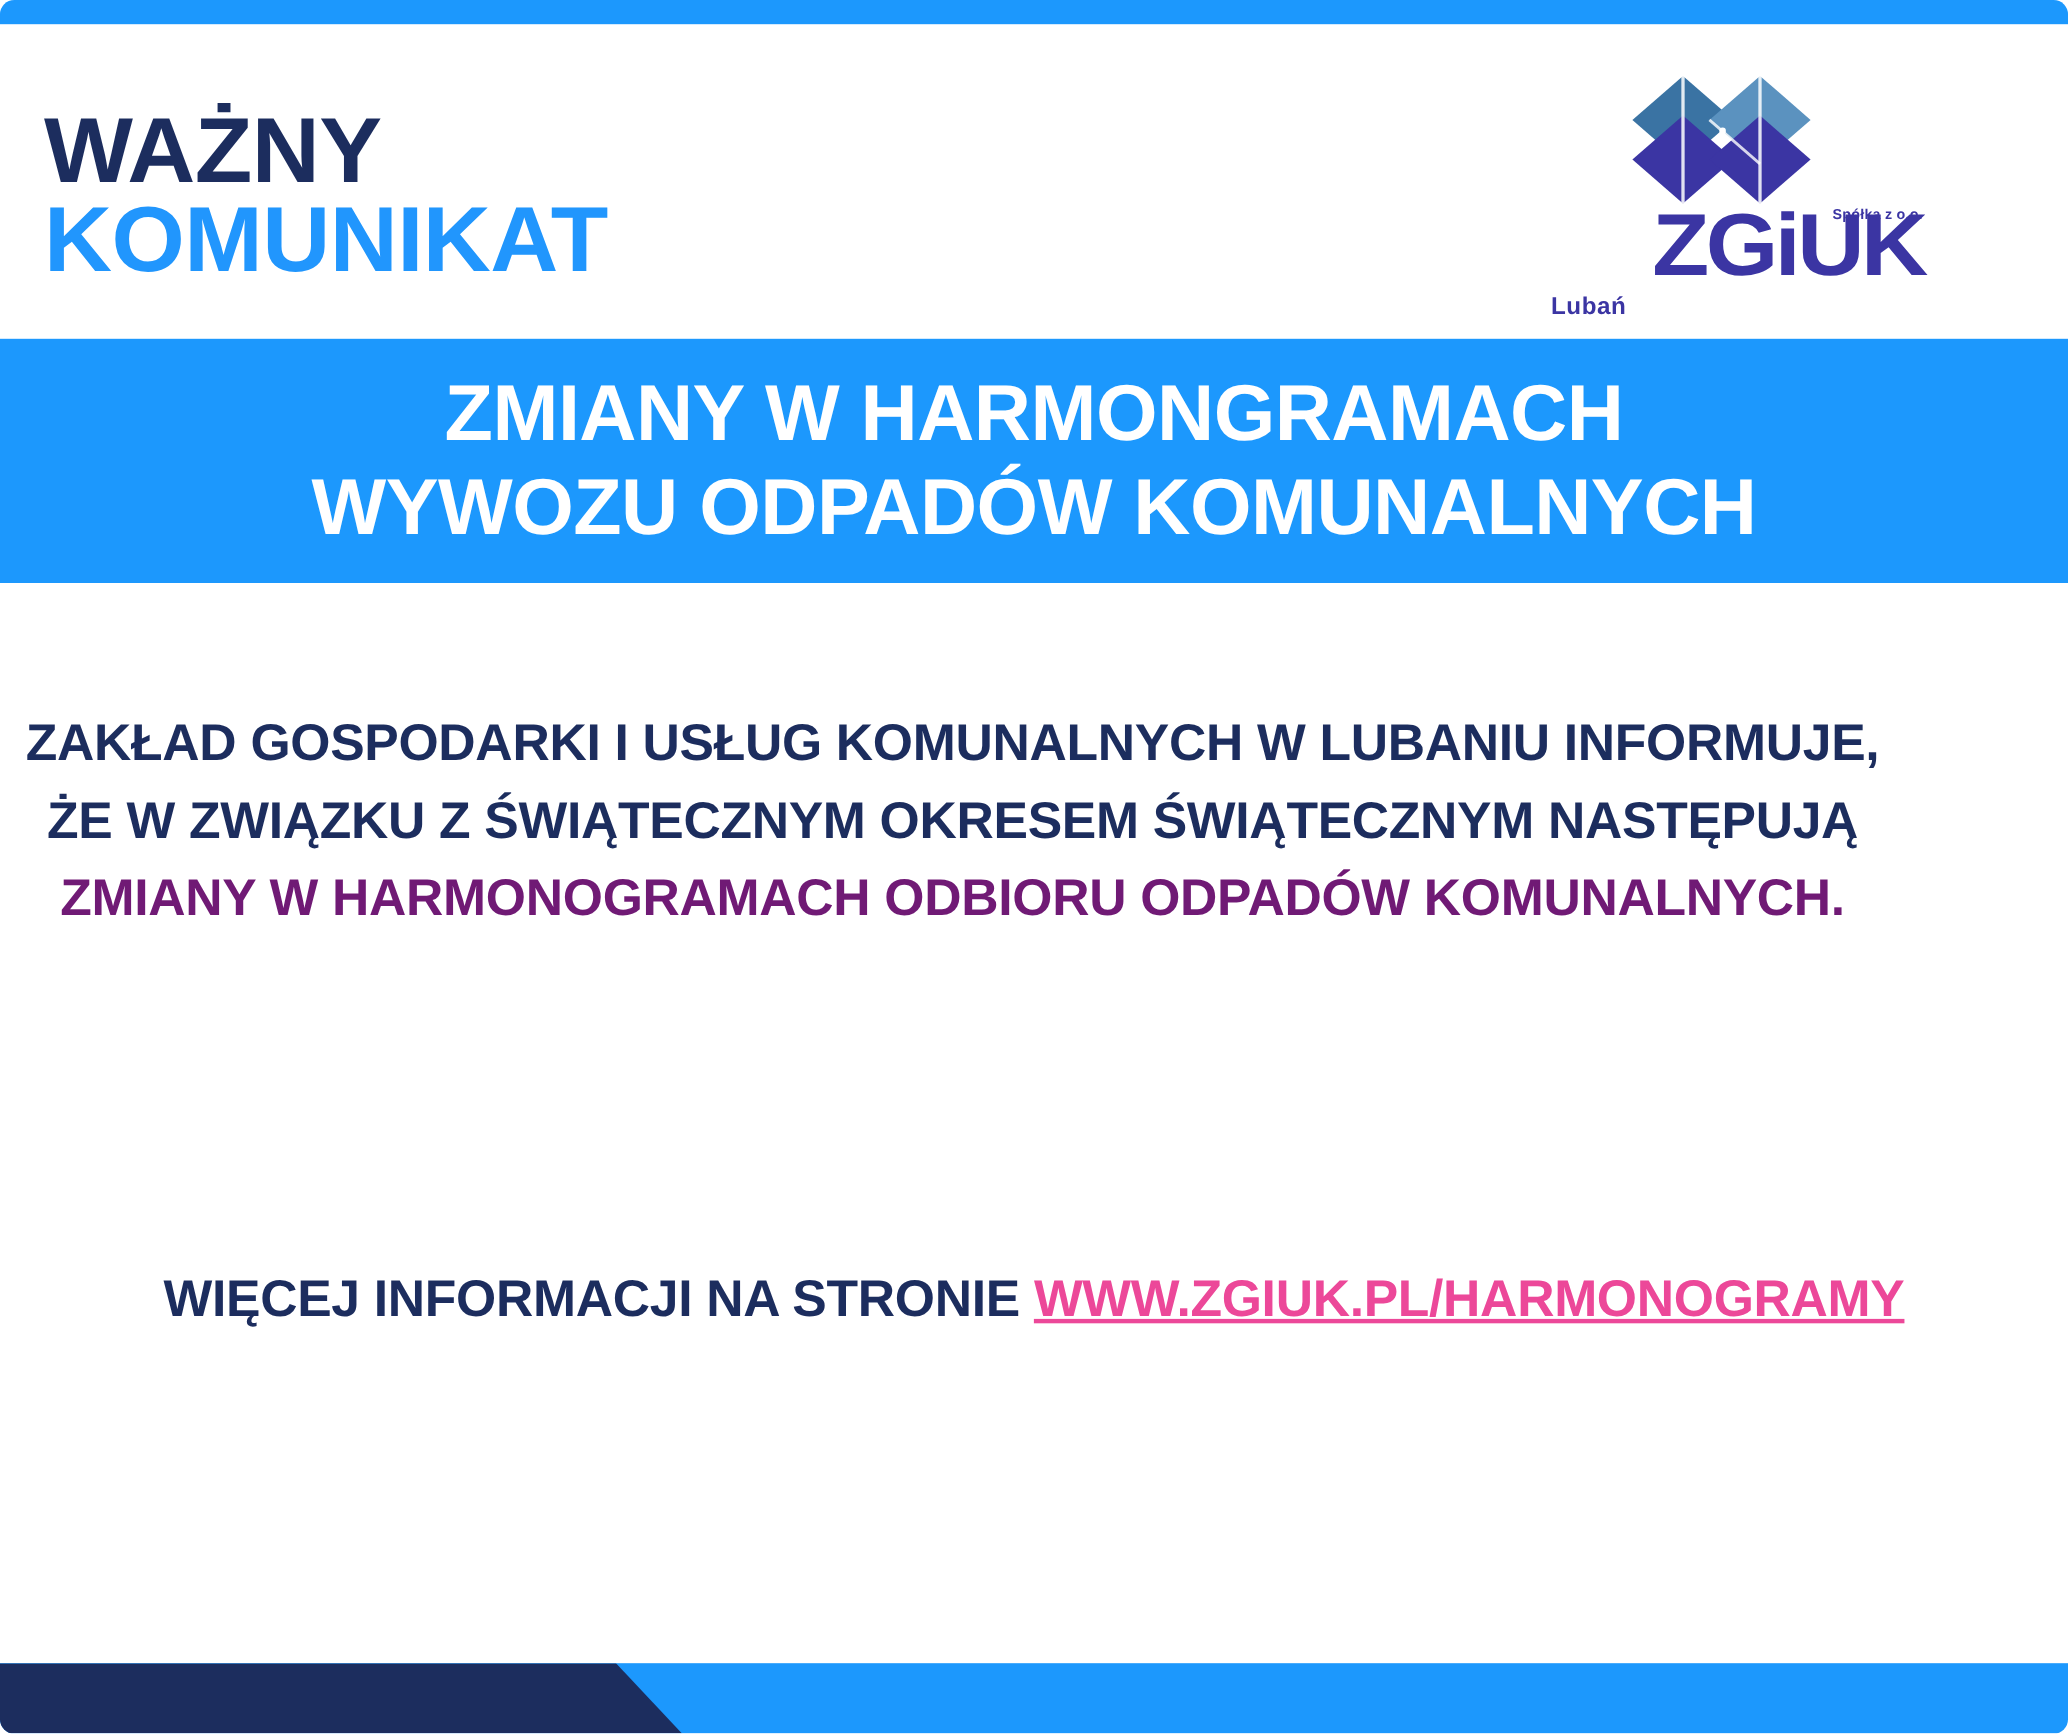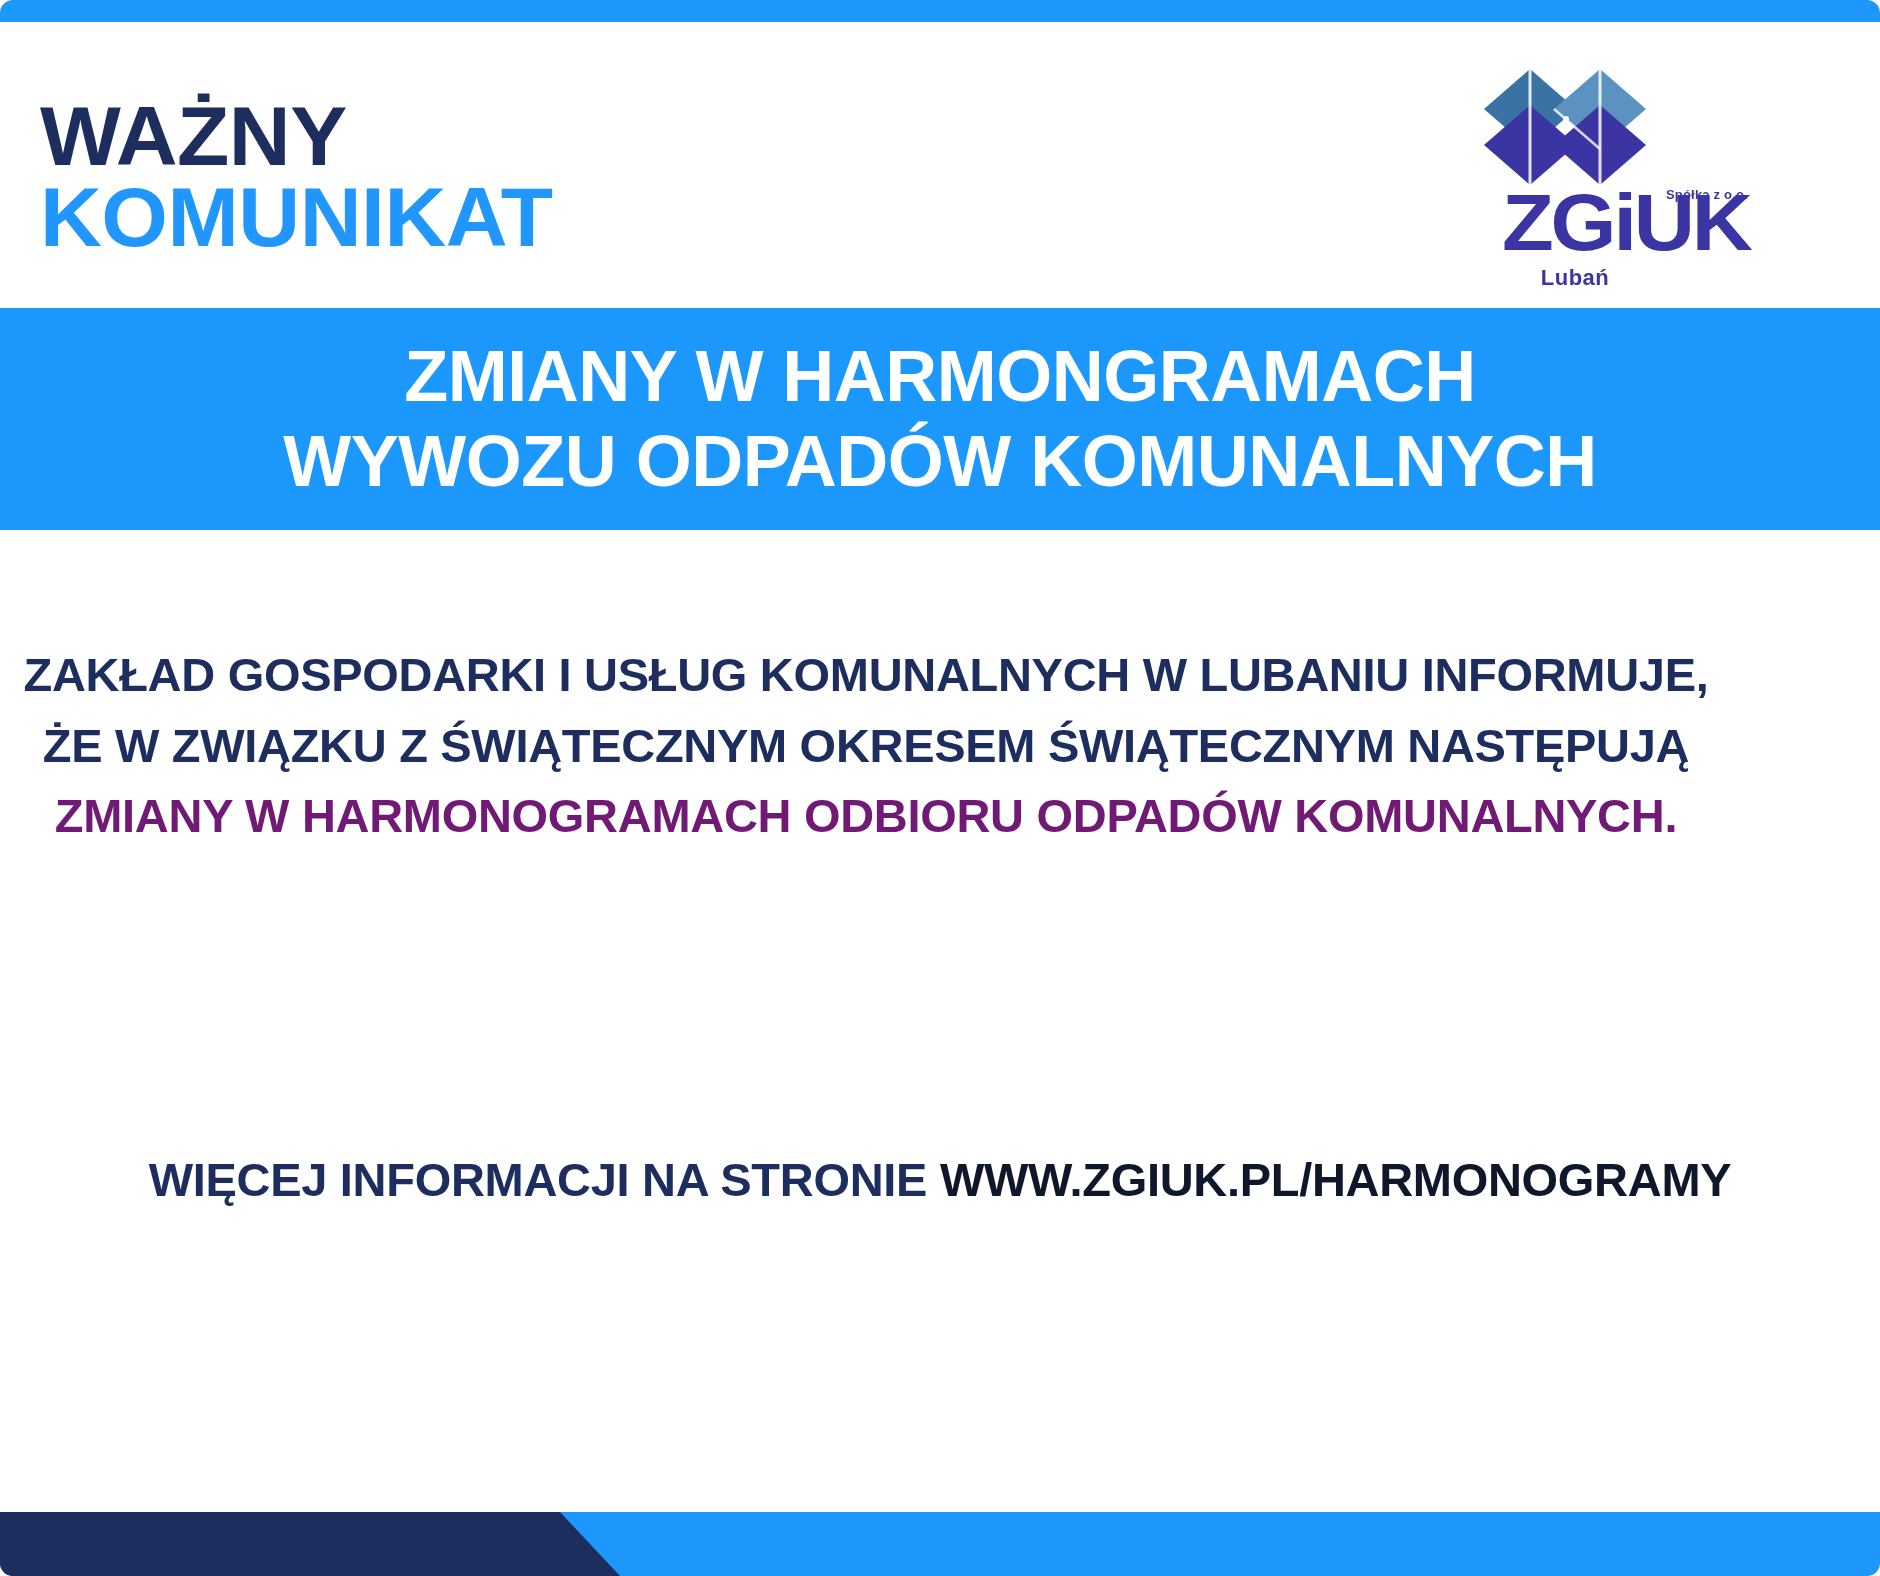--- a/index.html
+++ b/index.html
@@ -98,21 +98,21 @@
     color: #3b35a3;
     letter-spacing: 0.2px;
     white-space: nowrap;
     margin-top: 12px;
   }
   .logo-city {
     position: absolute;
     left: 0;
     top: 198px;
     width: 330px;
-    text-align: center;
+    text-align: left;
     font-size: 22px;
     font-weight: 900;
     color: #3b35a3;
     letter-spacing: 0.5px;
   }
 
   
   .banner {
     position: absolute;
     top: 308px; left: 0;
@@ -163,21 +163,21 @@
     width: 1880px;
     text-align: center;
   }
   .footer-line {
     font-size: 47px;
     font-weight: 900;
     letter-spacing: -0.3px;
     color: #1c2d5e;
     white-space: nowrap;
   }
-  .footer-line .url { color: #0f172a; }
+  .footer-line .url { color: #ec4899; text-decoration: underline; }
 
   
   .bottom-deco {
     position: absolute;
     left: 0;
     bottom: 0;
     width: 1880px;
     height: 64px;
   }
   .bottom-blue {

